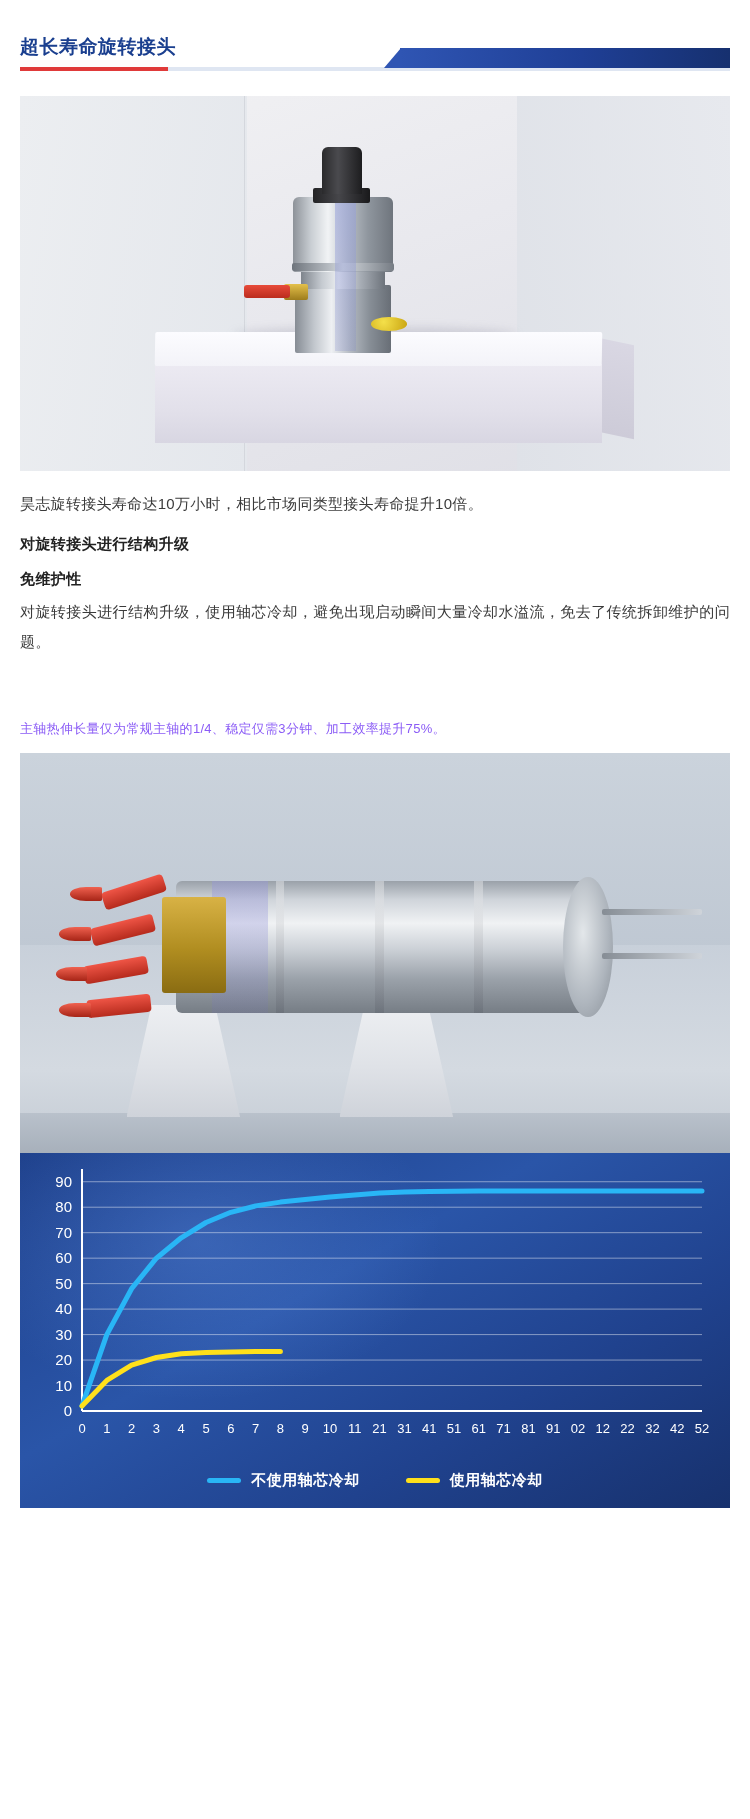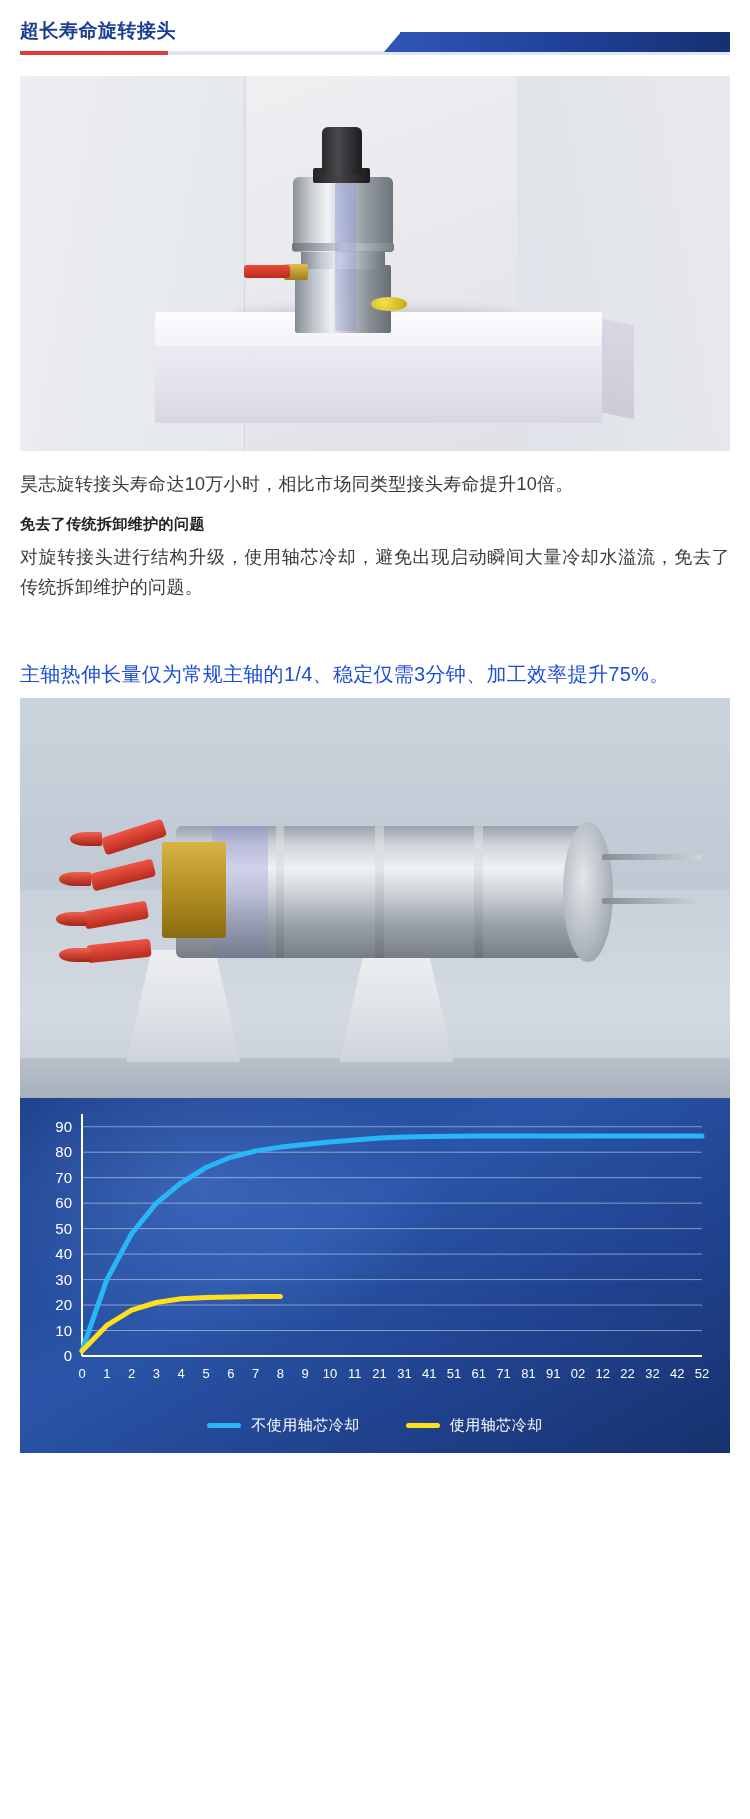--- a/index.html
+++ b/index.html
@@ -19,21 +19,21 @@
     background: #ffffff;
     position: relative;
     padding-top: 18px;
     box-sizing: border-box;
   }
 
   
   .section-head {
     position: relative;
     height: 46px;
-    margin: 0 20px;
+    margin: 16px 20px;
   }
   .section-head .title {
     position: relative;
     z-index: 3;
     display: inline-block;
     font-size: 19px;
     font-weight: bold;
     color: #1a3f8f;
     letter-spacing: 0.5px;
     padding-bottom: 6px;
@@ -204,34 +204,34 @@
   
   .text-wrap { margin: 18px 20px 0 20px; }
   .sub-title {
     font-size: 15px;
     font-weight: bold;
     color: #222222;
     margin: 16px 0 8px 0;
     letter-spacing: 0.4px;
   }
   .para {
-    font-size: 18px;
+    font-size: 15px;
     line-height: 30px;
     color: #3b3b3b;
     letter-spacing: 0.3px;
     text-align: justify;
   }
   .spacer { height: 46px; }
 
   
   .lead {
     margin: 12px 20px 0 20px;
-    font-size: 20px;
+    font-size: 13px;
     line-height: 28px;
-    color: #1d4ed8;
+    color: #8b5cf6;
     letter-spacing: 0.3px;
   }
 
   
   .photo2 {
     margin: 10px 20px 0 20px;
     height: 400px;
     position: relative;
     overflow: hidden;
     background: linear-gradient(175deg,#cfd6de 0%, #c5cdd6 38%, #c0c8d2 60%, #cdd4dc 100%);
@@ -349,21 +349,21 @@
     position: absolute;
     left: 0; right: 0;
     bottom: 18px;
     display: flex;
     justify-content: center;
     gap: 46px;
     align-items: center;
   }
   .legend .item { display: flex; align-items: center; gap: 10px; }
   .legend .swatch { width: 34px; height: 5px; border-radius: 3px; display: inline-block; }
-  .legend .lbl { color: #ffffff; font-size: 15px; font-weight: normal; letter-spacing: 0.5px; }
+  .legend .lbl { color: #ffffff; font-size: 15px; font-weight: bold; letter-spacing: 0.5px; }
 
   .footer-space { height: 26px; }
 </style>
 </head>
 <body>
 
 <div class="page">
 
   <div class="section-head">
     <span class="title">超长寿命旋转接头</span>
@@ -388,22 +388,23 @@
     <div class="cap-flare"></div>
     <div class="cap"></div>
     <div class="fit-brass"></div>
     <div class="fit-red"></div>
     <div class="fit-yellow"></div>
   </div>
 
   <div class="text-wrap">
     <div class="para">昊志旋转接头寿命达10万小时，相比市场同类型接头寿命提升10倍。</div>
 
-    <div class="sub-title">免去了传统拆卸维护的问题</div>
-
+    <div class="sub-title">对旋转接头进行结构升级</div>
+
+    <div class="sub-title">免维护性</div>
     <div class="para">对旋转接头进行结构升级，使用轴芯冷却，避免出现启动瞬间大量冷却水溢流，免去了传统拆卸维护的问题。</div>
   </div>
 
   <div class="spacer"></div>
 
 
   <div class="lead">主轴热伸长量仅为常规主轴的1/4、稳定仅需3分钟、加工效率提升75%。</div>
 
   <div class="photo2">
     <div class="bg-top"></div>

